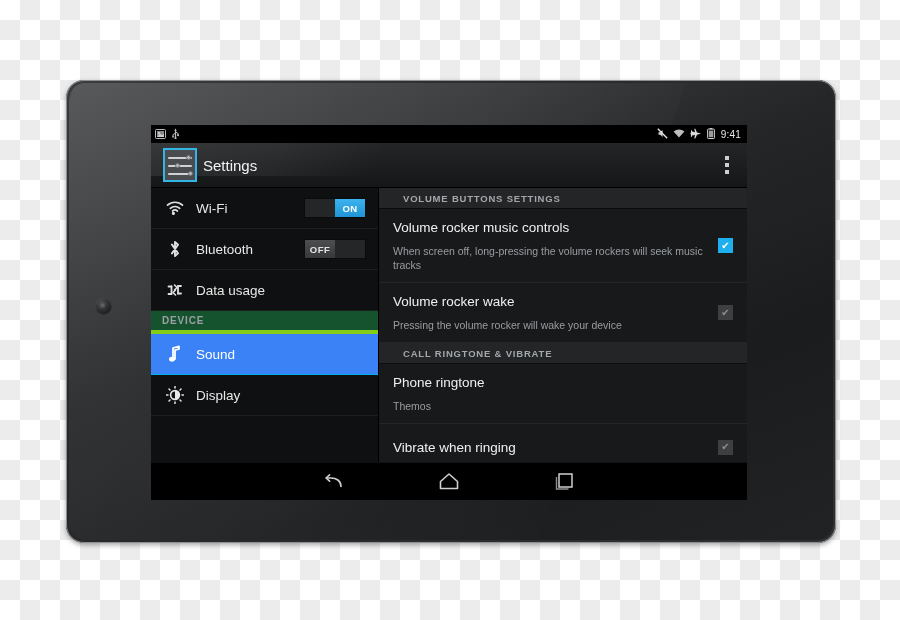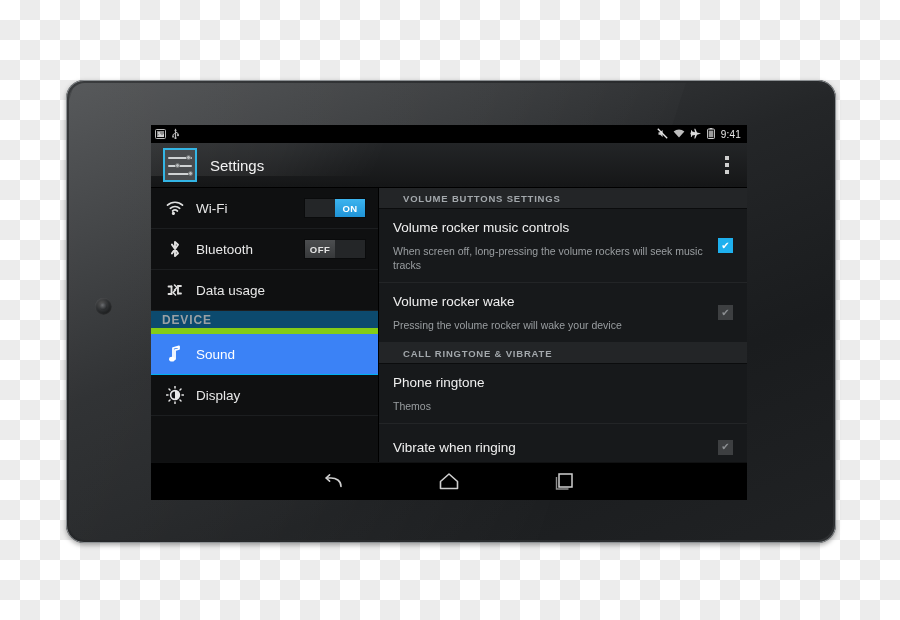--- a/index.html
+++ b/index.html
@@ -128,21 +128,21 @@
   }
   .slider-knob {
     position:absolute; top:0;
     width:5px; height:5px; border-radius:50%;
     background:#b9bcbe;
     border:1px solid #6d7072;
   }
   #app-title {
     color:#f2f2f2;
     font-size:15px;
-    margin-left:13px;
+    margin-left:6px;
     position:relative;
     font-weight:400;
   }
   #overflow-menu {
     position:relative;
     margin-left:auto;
     margin-right:13px;
     display:flex; flex-direction:column; gap:3px;
     padding:6px 5px;
     cursor:pointer;
@@ -190,26 +190,26 @@
     margin-left:8px;
     flex:1 1 auto;
   }
   .side-row.selected { background:#3b82f6; border-bottom-color:#00b0f0; }
   .side-row.selected .lbl { color:#ffffff; }
   .side-head {
     height:23px;
     display:flex;
     align-items:center;
     padding-left:11px;
-    background:#0c4a6e;
+    background:#14532d;
     color:#9aa0a4;
-    font-size:12px;
+    font-size:10px;
     font-weight:bold;
     letter-spacing:.85px;
-    border-bottom:6px solid #84cc16;
+    border-bottom:4px solid #84cc16;
   }
   .toggle {
     width:62px; height:20px;
     margin-right:12px;
     display:flex;
     border:1px solid #0a0b0c;
     flex:0 0 auto;
     background:#1a1c1e;
   }
   .toggle .half {

